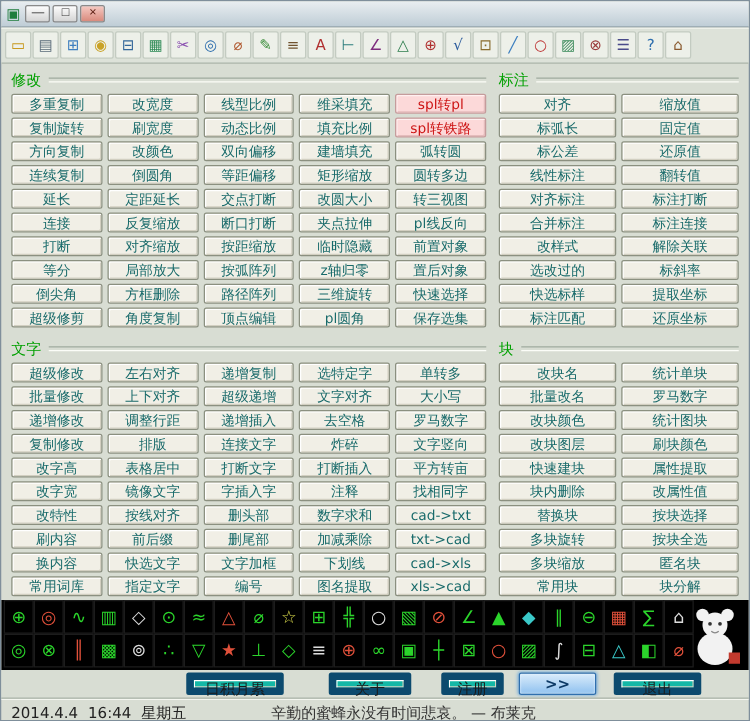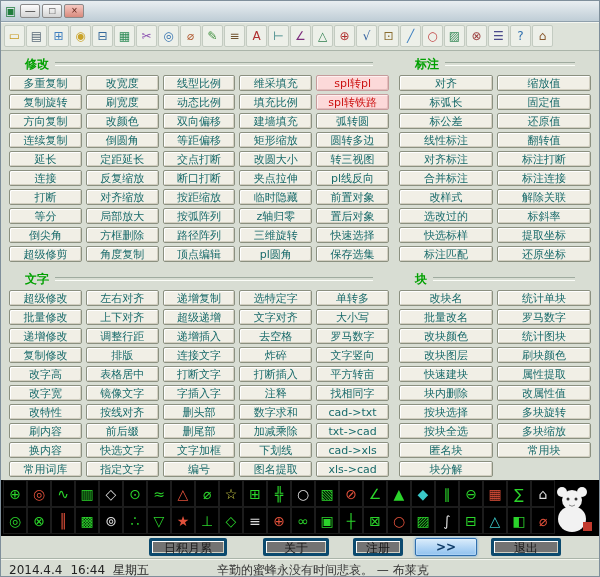--- a/index.html
+++ b/index.html
@@ -13,36 +13,36 @@
   .caption-btns button{width:20px;height:14px;font-size:10px;line-height:10px;padding:0;border:1px solid #8a8a8a;background:linear-gradient(#fdfdfd,#d4d4d4);border-radius:2px;cursor:pointer;color:#333;}
   .caption-btns button[data-name="close-button"]{background:linear-gradient(#f5c9c2,#d98a7d);color:#5a1d12;}
   
   .toolbar{height:28px;flex:0 0 28px;display:flex;align-items:center;padding:0 3px;background:#dde2d9;border-bottom:1px solid #aab4a9;box-shadow:inset 0 1px 0 #f4f6f0;}
   .ticon{width:19px;height:20px;line-height:20px;text-align:center;font-size:12px;border:1px solid #c3cbc1;background:#edf0e9;margin-right:1px;border-radius:2px;cursor:pointer;overflow:hidden;}
   
   .main{flex:0 0 429px;height:429px;box-sizing:border-box;padding:4px 8px 0;display:flex;gap:10px;}
   .col{display:flex;flex-direction:column;gap:8px;}
   .col.left{flex:0 0 380px;}
   .col.right{flex:1;}
-  .sec-head{display:flex;align-items:center;gap:6px;height:14px;margin:2px 16px 4px;font-weight:bold;}
+  .sec-head{display:flex;align-items:center;gap:6px;height:14px;margin:2px 0 4px;}
   .sec-label{color:#00a000;font-size:12px;white-space:nowrap;}
   .sec-line{flex:1;height:2px;border-top:1px solid #9fab9f;border-bottom:1px solid #fbfdf8;}
   .grid{display:grid;gap:3px 4px;}
   .grid5{grid-template-columns:repeat(5,1fr);}
   .grid2{grid-template-columns:repeat(2,1fr);}
   .tbtn{height:16px;padding:0 1px;font-size:11px;line-height:13px;color:#186a6a;background:#f1efe6;border:1px solid #8b9080;border-radius:2px;box-shadow:inset 1px 1px 0 #ffffff,inset -1px -1px 0 #d2cfc1;cursor:pointer;white-space:nowrap;overflow:hidden;font-family:inherit;}
   .tbtn.hot{background:#fcd9d9;color:#cc1111;border-color:#c59c9c;box-shadow:inset 1px 1px 0 #fff0f0,inset -1px -1px 0 #e5bcbc;}
   
   .iconpanel{flex:0 0 56px;height:56px;background:#000;position:relative;overflow:hidden;}
   .prow{display:flex;height:27px;padding-left:2px;}
   .psym{width:24px;height:27px;line-height:27px;text-align:center;font-size:14px;cursor:pointer;border:1px solid #1c1c1c;box-sizing:border-box;}
   .mascot{position:absolute;right:4px;bottom:2px;}
   
   .btnrow{flex:0 0 22px;height:22px;display:flex;align-items:center;background:#d8ddd3;}
-  .fbtn{height:18px;font-size:12px;line-height:14px;padding:0;color:#1b1b1b;background:#737373;border:3px solid #0c4a6e;border-radius:2px;box-shadow:inset 1px 1px 0 #ffffff,inset -1px -1px 0 #d2cfc1;cursor:pointer;font-family:inherit;}
+  .fbtn{height:18px;font-size:12px;line-height:14px;padding:0;color:#1b1b1b;background:#14b8a6;border:6px solid #0c4a6e;border-radius:2px;box-shadow:inset 1px 1px 0 #ffffff,inset -1px -1px 0 #d2cfc1;cursor:pointer;font-family:inherit;}
   .fbtn.primary{background:linear-gradient(#daecfb,#8fc1ef);border:1px solid #2f6fae;box-shadow:0 0 3px #5aa0e0,inset 0 0 2px #eaf5ff;color:#0d3a66;font-weight:bold;}
   .btnrow button:nth-child(1){margin-left:148px;width:78px;}
   .btnrow button:nth-child(2){margin-left:36px;width:66px;}
   .btnrow button:nth-child(3){margin-left:24px;width:50px;}
   .btnrow button:nth-child(4){margin-left:12px;width:62px;}
   .btnrow button:nth-child(5){margin-left:14px;width:70px;}
   
   .statusbar{flex:0 0 22px;height:22px;line-height:20px;display:flex;align-items:center;padding:0 8px;border-top:1px solid #aab4a9;box-shadow:inset 0 1px 0 #f4f6f0;color:#222;}
   .date span{margin-right:8px;}
   .quote{margin-left:60px;color:#333;}
@@ -248,20 +248,21 @@
             <button class="tbtn" data-name="block-tool-button">批量改名</button>
             <button class="tbtn" data-name="block-tool-button">罗马数字</button>
             <button class="tbtn" data-name="block-tool-button">改块颜色</button>
             <button class="tbtn" data-name="block-tool-button">统计图块</button>
             <button class="tbtn" data-name="block-tool-button">改块图层</button>
             <button class="tbtn" data-name="block-tool-button">刷块颜色</button>
             <button class="tbtn" data-name="block-tool-button">快速建块</button>
             <button class="tbtn" data-name="block-tool-button">属性提取</button>
             <button class="tbtn" data-name="block-tool-button">块内删除</button>
             <button class="tbtn" data-name="block-tool-button">改属性值</button>
+            <button class="tbtn" data-name="block-tool-button">替换块</button>
             <button class="tbtn" data-name="block-tool-button">按块选择</button>
             <button class="tbtn" data-name="block-tool-button">多块旋转</button>
             <button class="tbtn" data-name="block-tool-button">按块全选</button>
             <button class="tbtn" data-name="block-tool-button">多块缩放</button>
             <button class="tbtn" data-name="block-tool-button">匿名块</button>
             <button class="tbtn" data-name="block-tool-button">常用块</button>
             <button class="tbtn" data-name="block-tool-button">块分解</button>
           </div>
       </section>
     </div>

